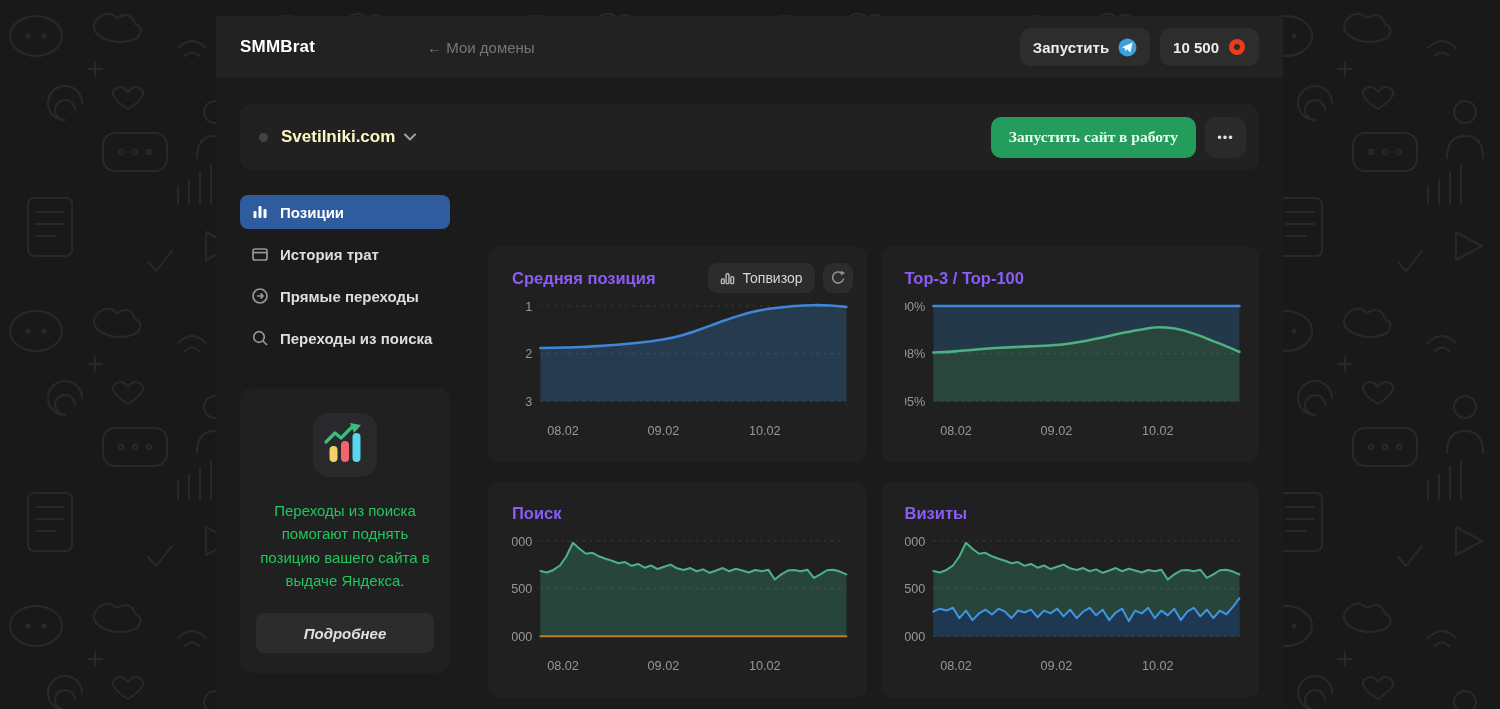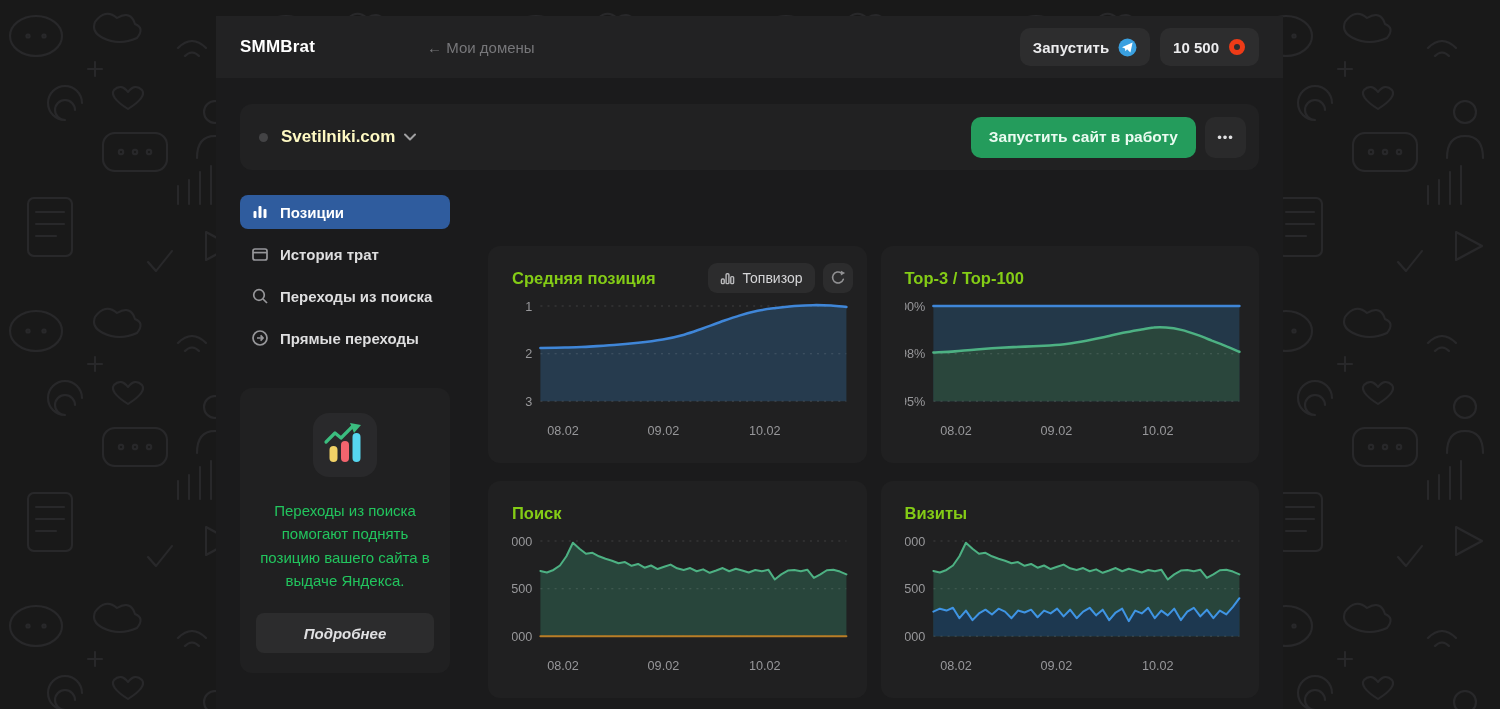--- a/index.html
+++ b/index.html
@@ -19,21 +19,21 @@
   .coin { flex-shrink:0; }
 
   
   .site-header { margin:26px 24px 0; height:66px; background:#212122; border-radius:12px;
                  display:flex; align-items:center; padding:0 13px; }
   .domain-dot { width:9px; height:9px; border-radius:50%; background:#434345; margin:0 13px 0 6px; }
   .domain-select { display:flex; align-items:center; gap:9px; cursor:pointer; }
   .domain-name { font-size:17px; font-weight:bold; color:#fef9c3; }
   .header-right { margin-left:auto; display:flex; gap:9px; align-items:center; }
   .launch-btn { height:41px; background:#249c5c; border:none; border-radius:10px; padding:0 18px;
-                color:#eafbf1; font-size:15.5px; font-weight:600; cursor:pointer; font-family:Liberation Sans, sans-serif; }
+                color:#eafbf1; font-size:15.5px; font-weight:600; cursor:pointer; font-family:Liberation Serif, serif; }
   .more-btn { width:41px; height:41px; background:#2a2a2b; border:none; border-radius:10px; color:#e0e0e2;
               font-size:13px; letter-spacing:1px; cursor:pointer; font-family:inherit; }
 
   
   .content { display:flex; padding:25px 24px 0; gap:38px; }
   .sidebar { width:210px; flex-shrink:0; }
   .menu-item { height:34px; display:flex; align-items:center; gap:11px; padding:0 11px; border-radius:8px;
                color:#dededf; font-size:15px; font-weight:600; margin-bottom:8px; cursor:pointer; }
   .menu-item .mi { color:#97979a; display:flex; }
   .menu-item.active { background:#2f5c9e; color:#ffffff; }
@@ -43,21 +43,21 @@
   .promo-icon { width:64px; height:64px; margin:0 auto 22px; background:#29292b; border-radius:16px;
                 display:flex; align-items:center; justify-content:center; }
   .promo-text { color:#22c55e; font-size:15px; line-height:1.55; margin-bottom:21px; }
   .promo-btn { width:100%; height:40px; background:#2c2c2d; border:none; border-radius:8px; color:#e0e0e2;
                font-size:15px; font-weight:600; cursor:pointer; font-family:inherit;font-style:italic; }
 
   
   .charts { flex:1; padding-top:51px; display:grid; grid-template-columns:1fr 1fr; gap:18px 14px; align-content:start; }
   .chart-card { background:#202021; border-radius:12px; height:217px; padding:16px 14px 8px 24px; }
   .chart-head { display:flex; align-items:center; height:32px; margin-bottom:6px; }
-  .chart-title { font-size:16.5px; font-weight:bold; color:#84cc16; }
+  .chart-title { font-size:16.5px; font-weight:bold; color:#8b5cf6; }
   .badge { margin-left:auto; display:flex; align-items:center; gap:8px; background:#2c2c2d; height:30px;
            border-radius:9px; padding:0 12px; color:#d6d6d8; font-size:14px; border:none; cursor:pointer; font-family:inherit; }
   .refresh-btn { width:30px; height:30px; background:#2c2c2d; border:none; border-radius:9px; margin-left:8px;
                  display:flex; align-items:center; justify-content:center; color:#919193; cursor:pointer; }
   .chart-head.no-controls { margin-bottom:6px; }
   .chart-canvas { width:100%; height:auto; display:block; }
 </style>
 </head>
 <body>
 
@@ -148,34 +148,34 @@
             <svg width="18" height="18" viewBox="0 0 18 18" fill="none" stroke="currentColor" stroke-width="1.7">
                 <rect x="2" y="4" width="14" height="11" rx="2"></rect>
                 <path d="M2 7.6 H16"></path>
               </svg>
           </span>
           <span>История трат</span>
         </div>
         <div class="menu-item">
           <span class="mi">
             <svg width="18" height="18" viewBox="0 0 18 18" fill="none" stroke="currentColor" stroke-width="1.7">
+                <circle cx="9" cy="9" r="7"></circle>
+                <path d="M6 9 H12 M9.6 6.4 L12 9 L9.6 11.6"></path>
+              </svg>
+          </span>
+          <span>Прямые переходы</span>
+        </div>
+        <div class="menu-item">
+          <span class="mi">
+            <svg width="18" height="18" viewBox="0 0 18 18" fill="none" stroke="currentColor" stroke-width="1.7">
                 <circle cx="8" cy="8" r="5.3"></circle>
                 <path d="M12 12 L16 16"></path>
               </svg>
           </span>
           <span>Переходы из поиска</span>
-        </div>
-        <div class="menu-item">
-          <span class="mi">
-            <svg width="18" height="18" viewBox="0 0 18 18" fill="none" stroke="currentColor" stroke-width="1.7">
-                <circle cx="9" cy="9" r="7"></circle>
-                <path d="M6 9 H12 M9.6 6.4 L12 9 L9.6 11.6"></path>
-              </svg>
-          </span>
-          <span>Прямые переходы</span>
         </div>
 
         <div class="promo-card">
           <div class="promo-icon">
             <svg width="48" height="48" viewBox="0 0 48 48">
               <rect x="8.5" y="25" width="8" height="16" rx="4" fill="#f2d266"></rect>
               <rect x="20" y="20" width="8" height="21" rx="4" fill="#f2646e"></rect>
               <rect x="31.5" y="12" width="8" height="29" rx="4" fill="#56d7f0"></rect>
               <polyline points="5,21 14,12 20,17 31,6" fill="none" stroke="#3bbd7f" stroke-width="3.2" stroke-linecap="round" stroke-linejoin="round"></polyline>
               <polygon points="29,2 40,4 33,12" fill="#3bbd7f"></polygon>

